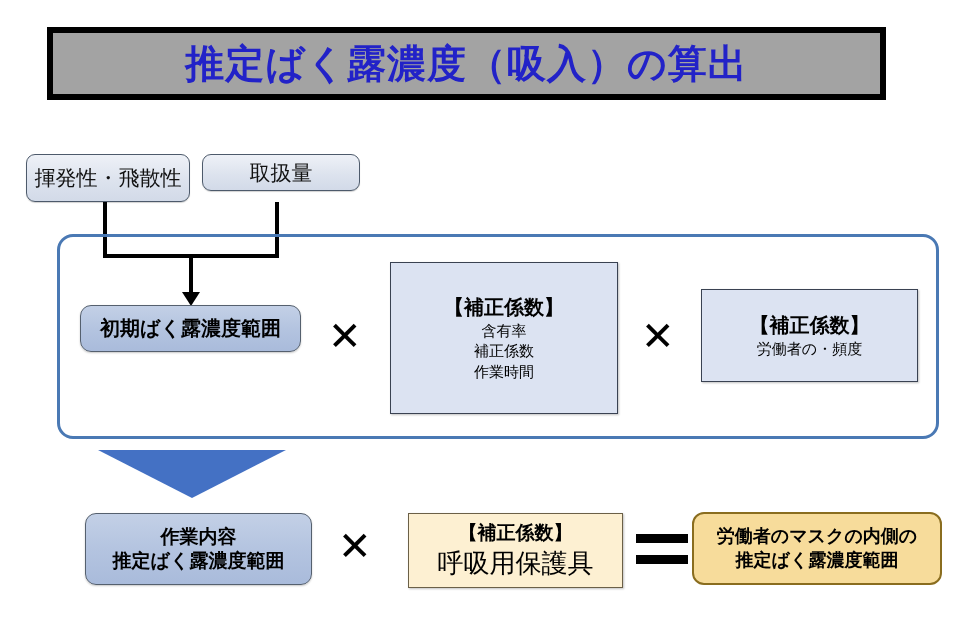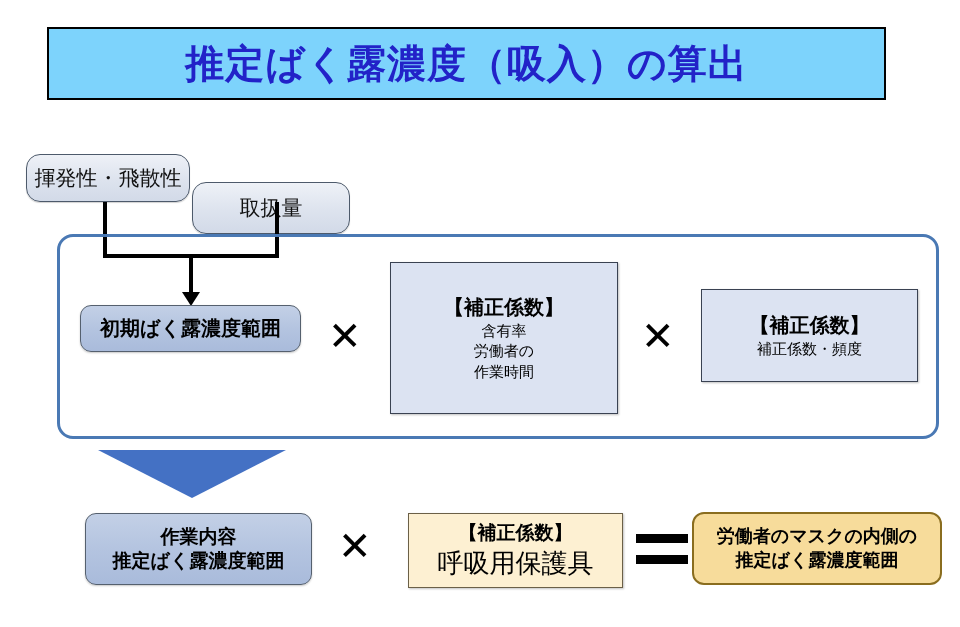--- a/index.html
+++ b/index.html
@@ -21,64 +21,63 @@
     inset: 0;
   }
 
   
   .title-banner {
     position: absolute;
     left: 47px;
     top: 27px;
     width: 839px;
     height: 73px;
-    background: #7dd3fc;
-    border: 2px solid #000000;
+    background: #a3a3a3;
+    border: 6px solid #000000;
     box-sizing: border-box;
     display: flex;
     align-items: center;
     justify-content: center;
   }
   .title-text {
     font-size: 39px;
     font-weight: 700;
     color: #2222c8;
     letter-spacing: 1px;
     line-height: 1;
     white-space: nowrap;
   }
 
   
   .top-box {
     position: absolute;
     box-sizing: border-box;
     border: 1.5px solid #4d5a6b;
-    border-radius: 14px;
+    border-radius: 9px;
     background: linear-gradient(180deg, #eef1f7 0%, #dde3ee 55%, #d2dae8 100%);
     display: flex;
     align-items: center;
     justify-content: center;
     font-size: 21px;
     color: #111111;
     box-shadow: 0 1px 1px rgba(0,0,0,0.18);
     white-space: nowrap;
     text-align: right;
   }
   #box-volatility {
     left: 26px;
     top: 154px;
     width: 164px;
     height: 48px;
   }
   #box-amount {
-    left: 192px;
+    left: 202px;
     top: 154px;
     width: 158px;
-    height: 52px;
-    margin-top: 28px;
+    height: 37px;
   }
 
   
   .conn {
     position: absolute;
     background: #000000;
   }
   .conn-v-left  { left: 103px; top: 202px; width: 4px; height: 56px; }
   .conn-v-right { left: 275px; top: 202px; width: 4px; height: 56px; }
   .conn-h       { left: 103px; top: 254px; width: 176px; height: 4px; }
@@ -276,29 +275,29 @@
 
   <div class="round-box" id="box-initial-range">
     <span>初期ばく露濃度範囲</span>
   </div>
 
   <div class="op-times" id="times-1">✕</div>
 
   <div class="factor-box" id="box-factor-1">
     <span class="factor-head">【補正係数】</span>
     <span class="factor-line">含有率</span>
-    <span class="factor-line">労働者の</span>
+    <span class="factor-line">補正係数</span>
     <span class="factor-line">作業時間</span>
   </div>
 
   <div class="op-times" id="times-2">✕</div>
 
   <div class="factor-box" id="box-factor-2">
     <span class="factor-head">【補正係数】</span>
-    <span class="factor-line">補正係数・頻度</span>
+    <span class="factor-line">労働者の・頻度</span>
   </div>
 
   <div id="big-down-arrow"></div>
 
   <div class="round-box" id="box-worker-range">
     <span>作業内容</span>
     <span>推定ばく露濃度範囲</span>
   </div>
 
   <div class="op-times" id="times-3">✕</div>

